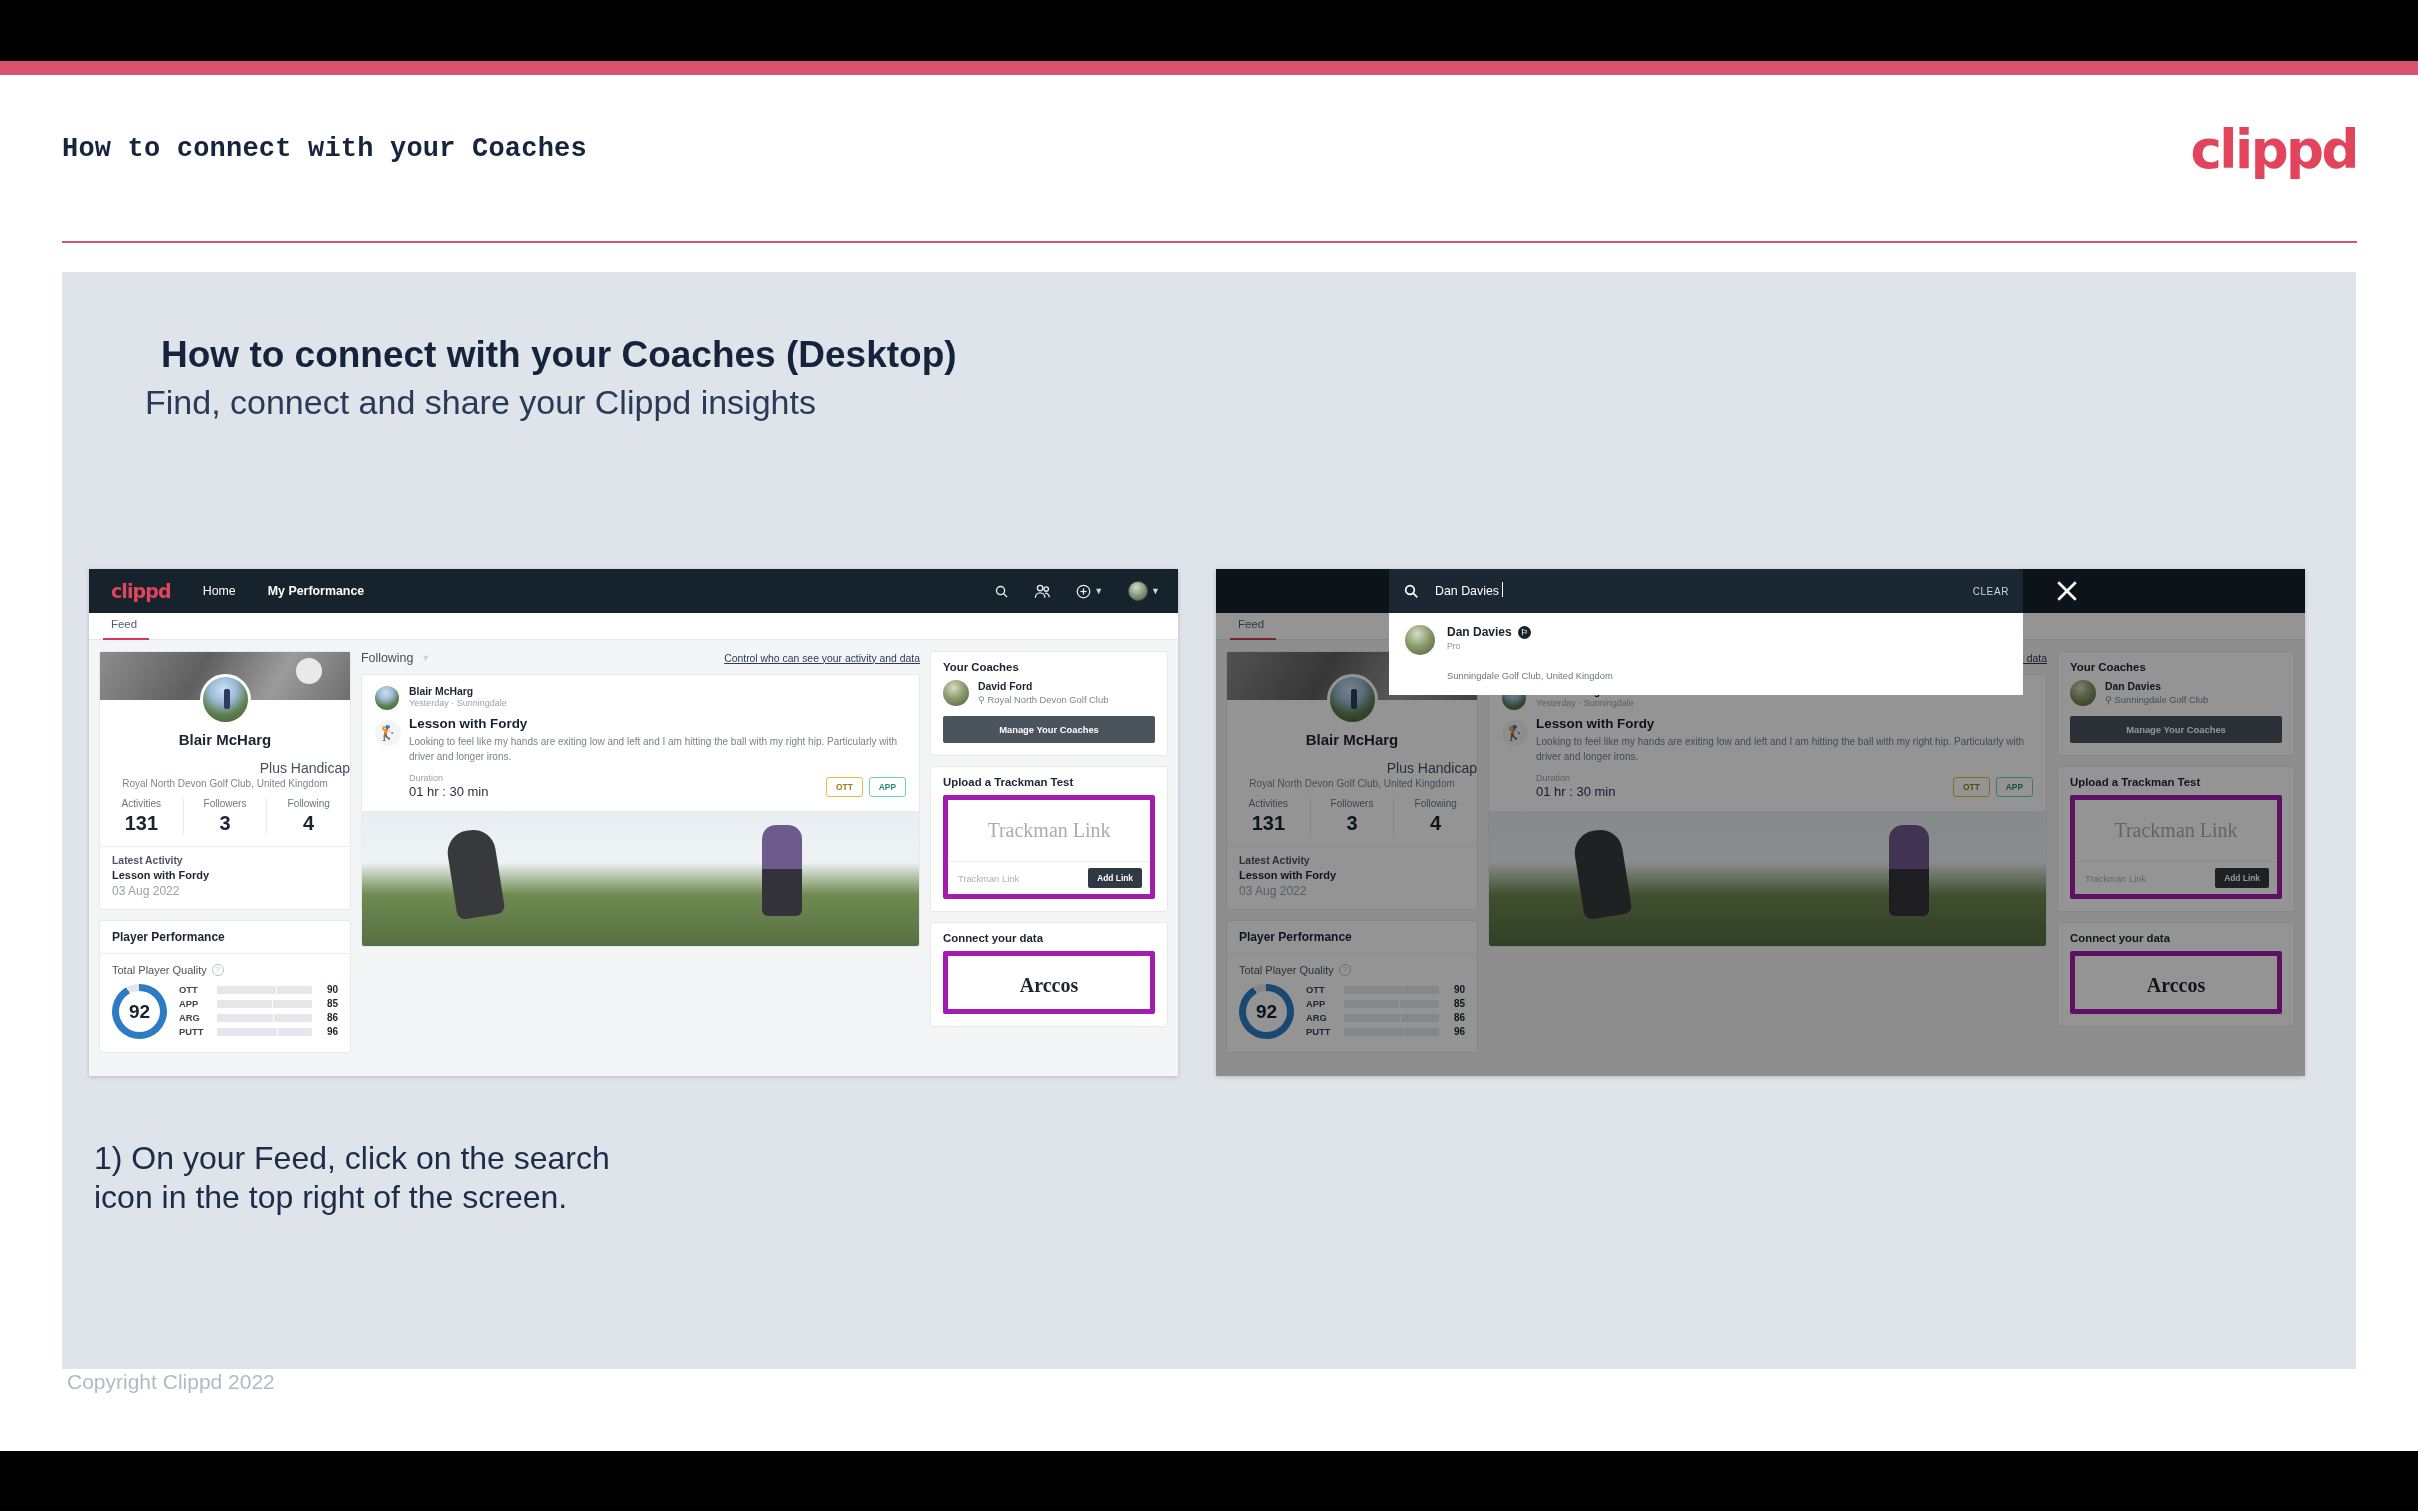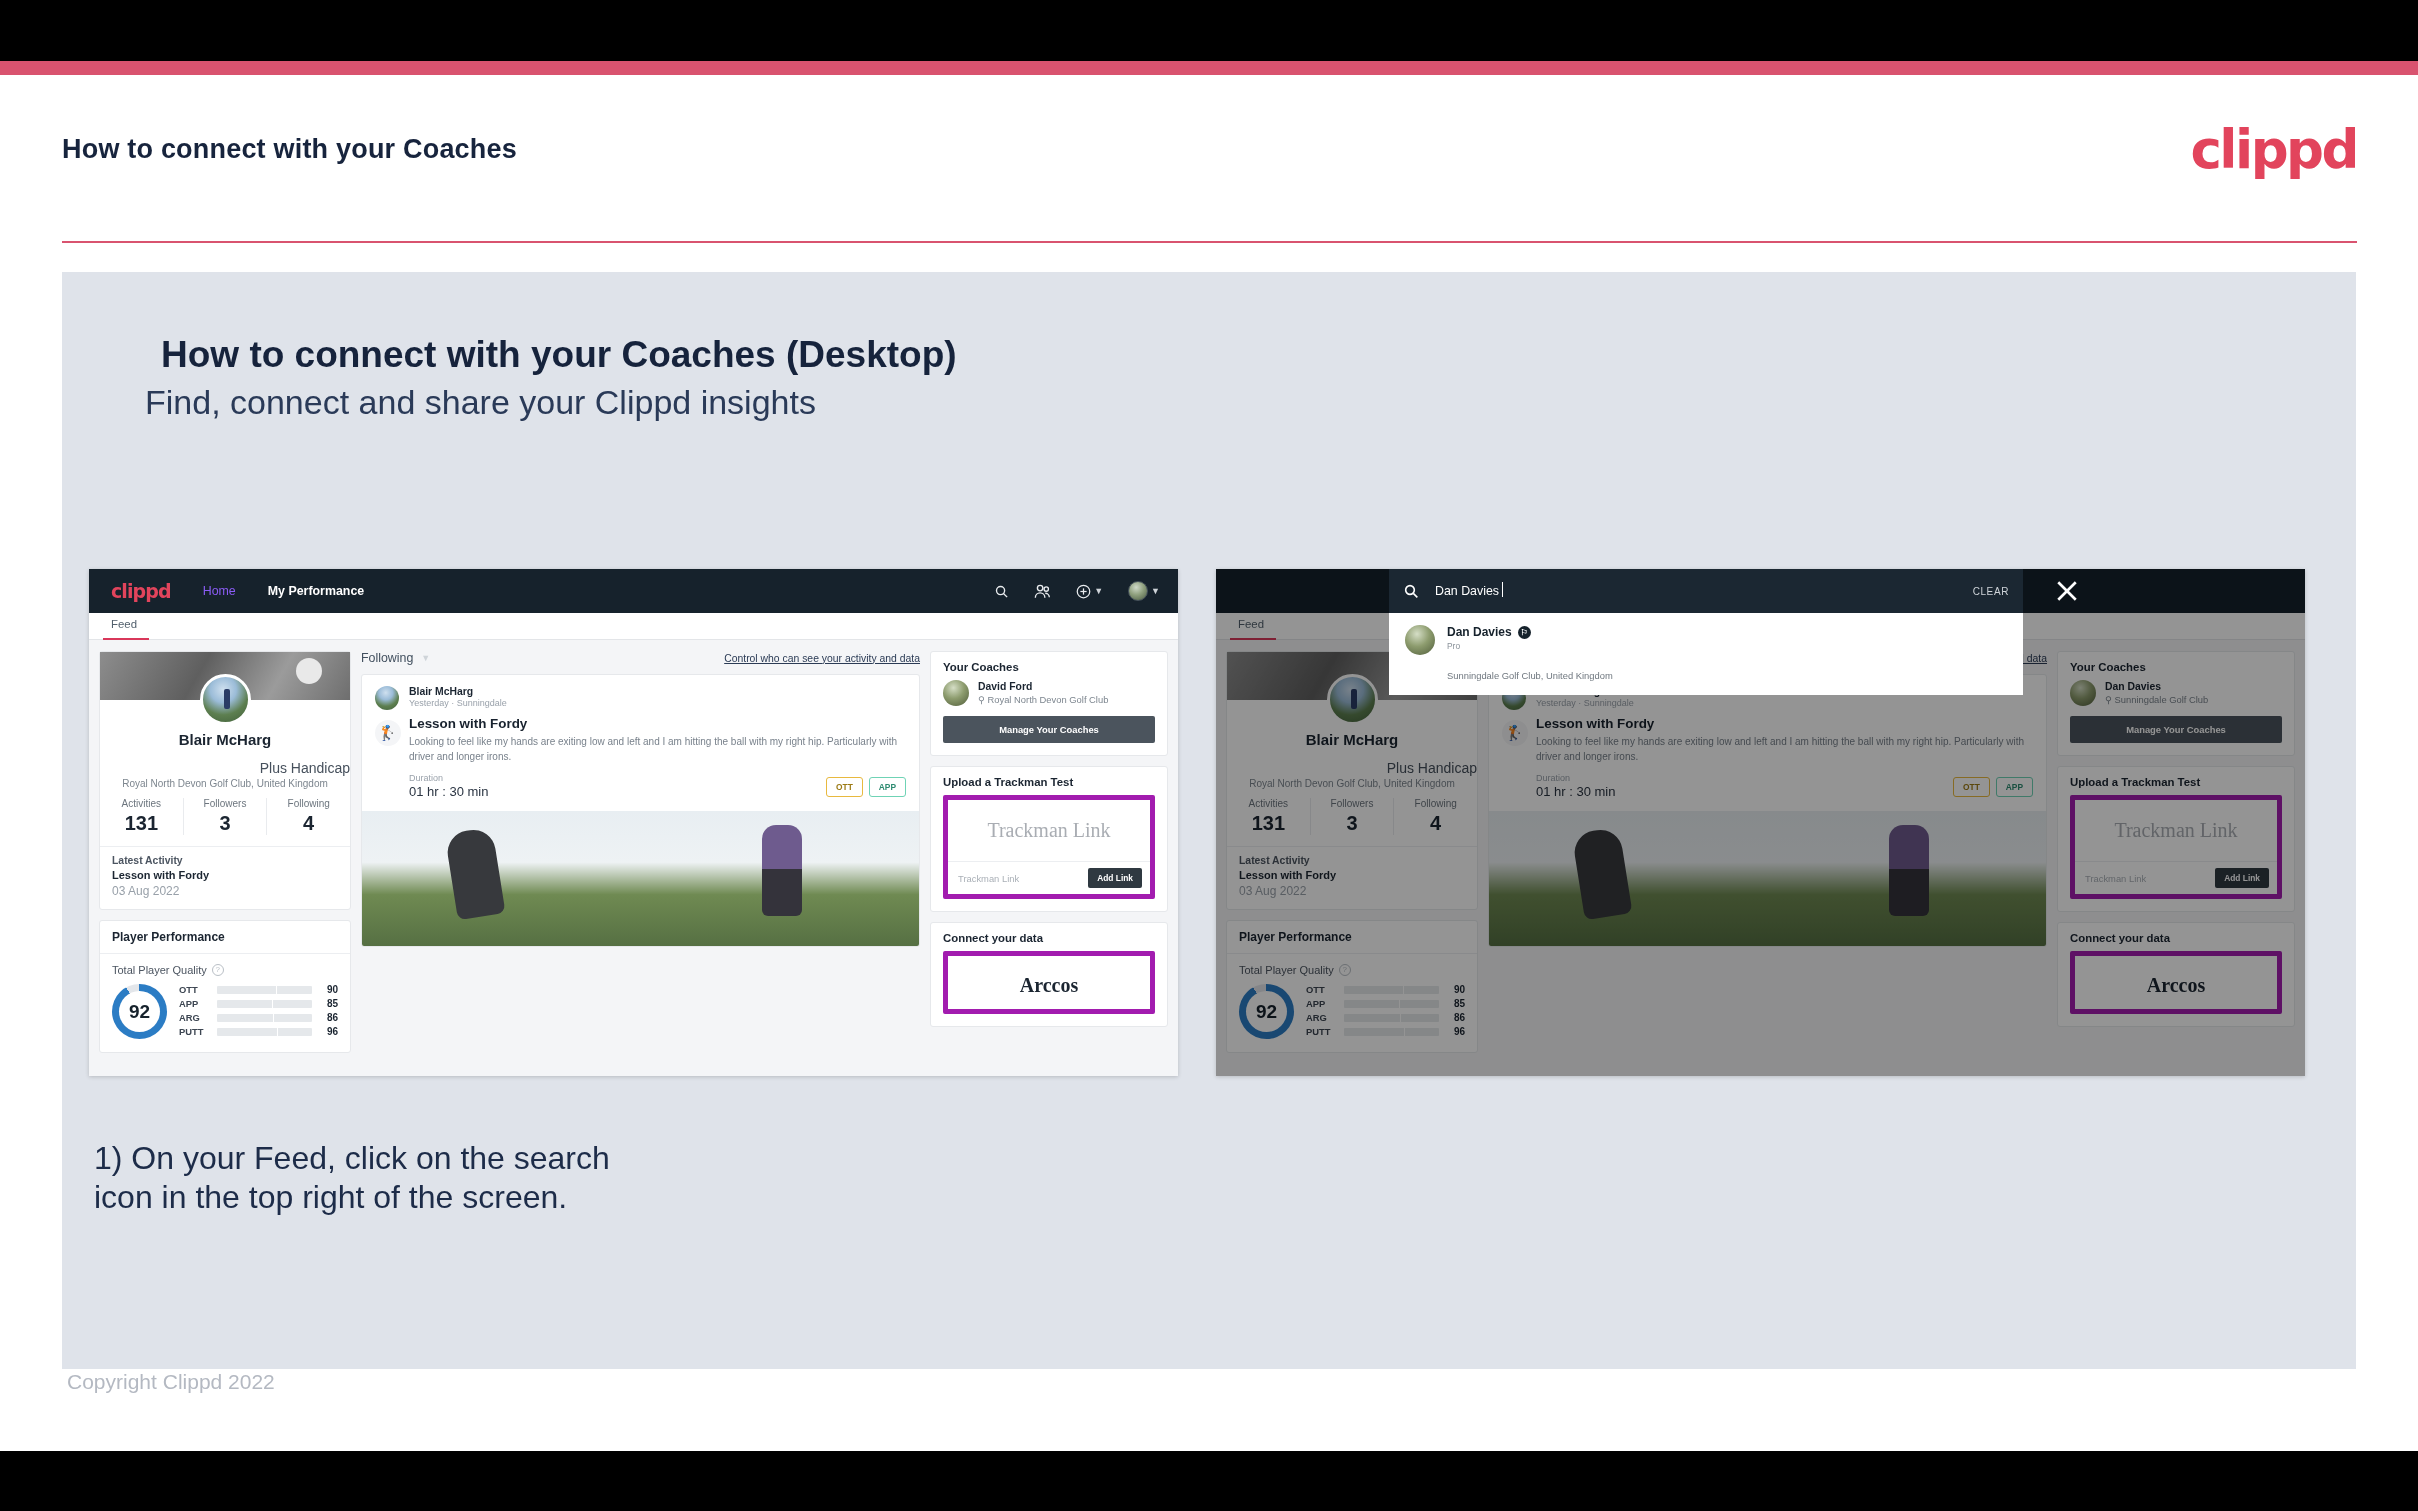--- a/index.html
+++ b/index.html
@@ -13,21 +13,21 @@
 
   
   .bar-black-top { position:absolute; left:0; top:0; width:100%; height:61px; background:#000; }
   .bar-pink-top  { position:absolute; left:0; top:61px; width:100%; height:14px; background:#d9536f; }
   .bar-black-bot { position:absolute; left:0; bottom:0; width:100%; height:61px; background:#000; }
 
   
   .header { position:absolute; left:0; top:75px; width:100%; height:163px; }
   .header-title {
     position:absolute; left:62px; top:59px;
-    font-size:27px; font-weight:700; color:#17243d; letter-spacing:0.2px;
+    font-size:27px; font-weight:700; color:#17243d; letter-spacing:0.2px;font-family:Liberation Mono, monospace;
   }
   .logo {
     position:absolute; right:62px; top:44px;
     font-size:53px; font-weight:800; color:#e2445c;
     letter-spacing:-2.5px; font-family:"DejaVu Sans", sans-serif;
   }
   .header-rule { position:absolute; left:62px; right:62px; top:241px; height:2px; background:#d9536f; }
 
   
   .panel {
@@ -63,21 +63,21 @@
     font-family:"Liberation Sans", sans-serif;
   }
   .shot1 { left:89px;  top:569px; width:1089px; height:507px; }
   .shot2 { left:1216px; top:569px; width:1089px; height:507px; }
 
   .app-nav { position:relative; height:44px; background:#16222c; display:flex; align-items:center; }
   .app-logo {
     margin-left:22px; font-size:19px; font-weight:800; color:#e2445c;
     letter-spacing:-0.9px; font-family:"DejaVu Sans", sans-serif;
   }
-  .nav-link { margin-left:32px; font-size:12.4px; color:#8b5cf6; }
+  .nav-link { margin-left:32px; font-size:12.4px; color:#ffffff; }
   .nav-link.active { color:#fff; font-weight:700; }
   .nav-right { position:absolute; right:18px; top:0; height:44px; display:flex; align-items:center; gap:25px; }
   .nav-ic { color:#e9ecef; display:flex; align-items:center; }
   .nav-ic svg { display:block; }
   .caret { font-size:9px; color:#cfd4d9; margin-left:3px; }
   .avatar-sm {
     width:20px; height:20px; border-radius:50%;
     background:radial-gradient(circle at 40% 30%, #cfd9c9 0%, #8fa07e 45%, #4a5a42 100%);
     border:1px solid #47535c;
   }

